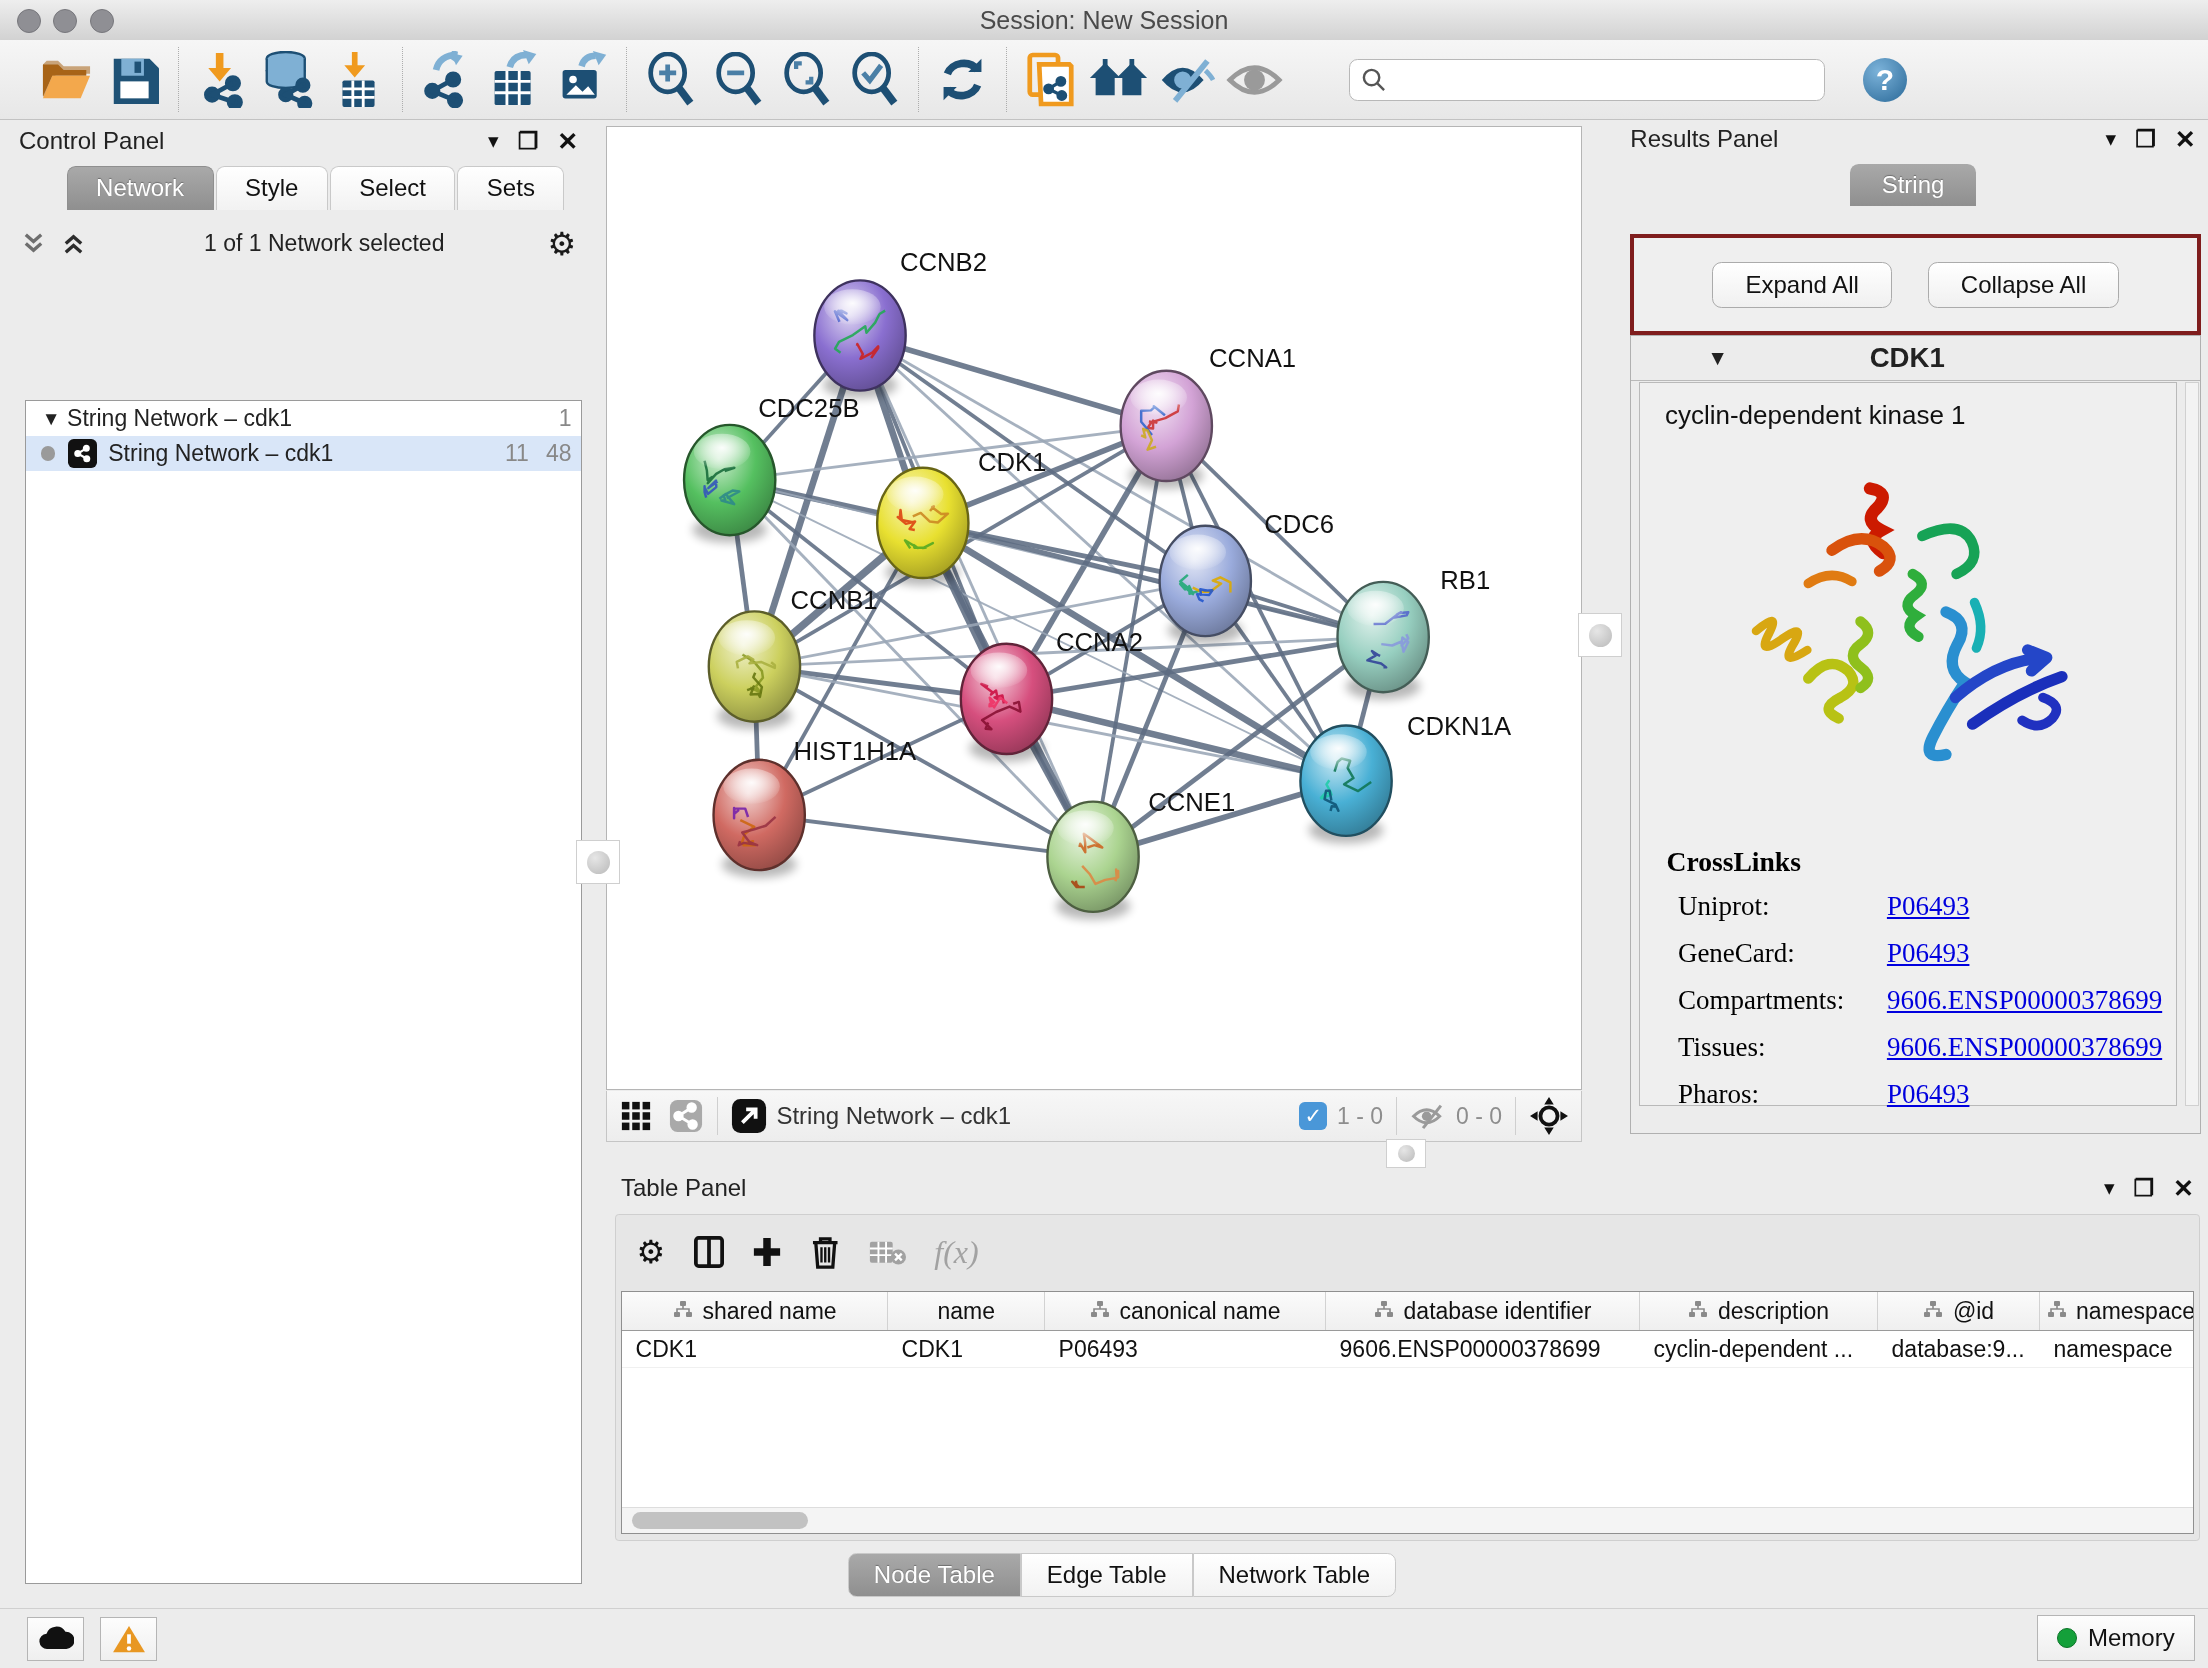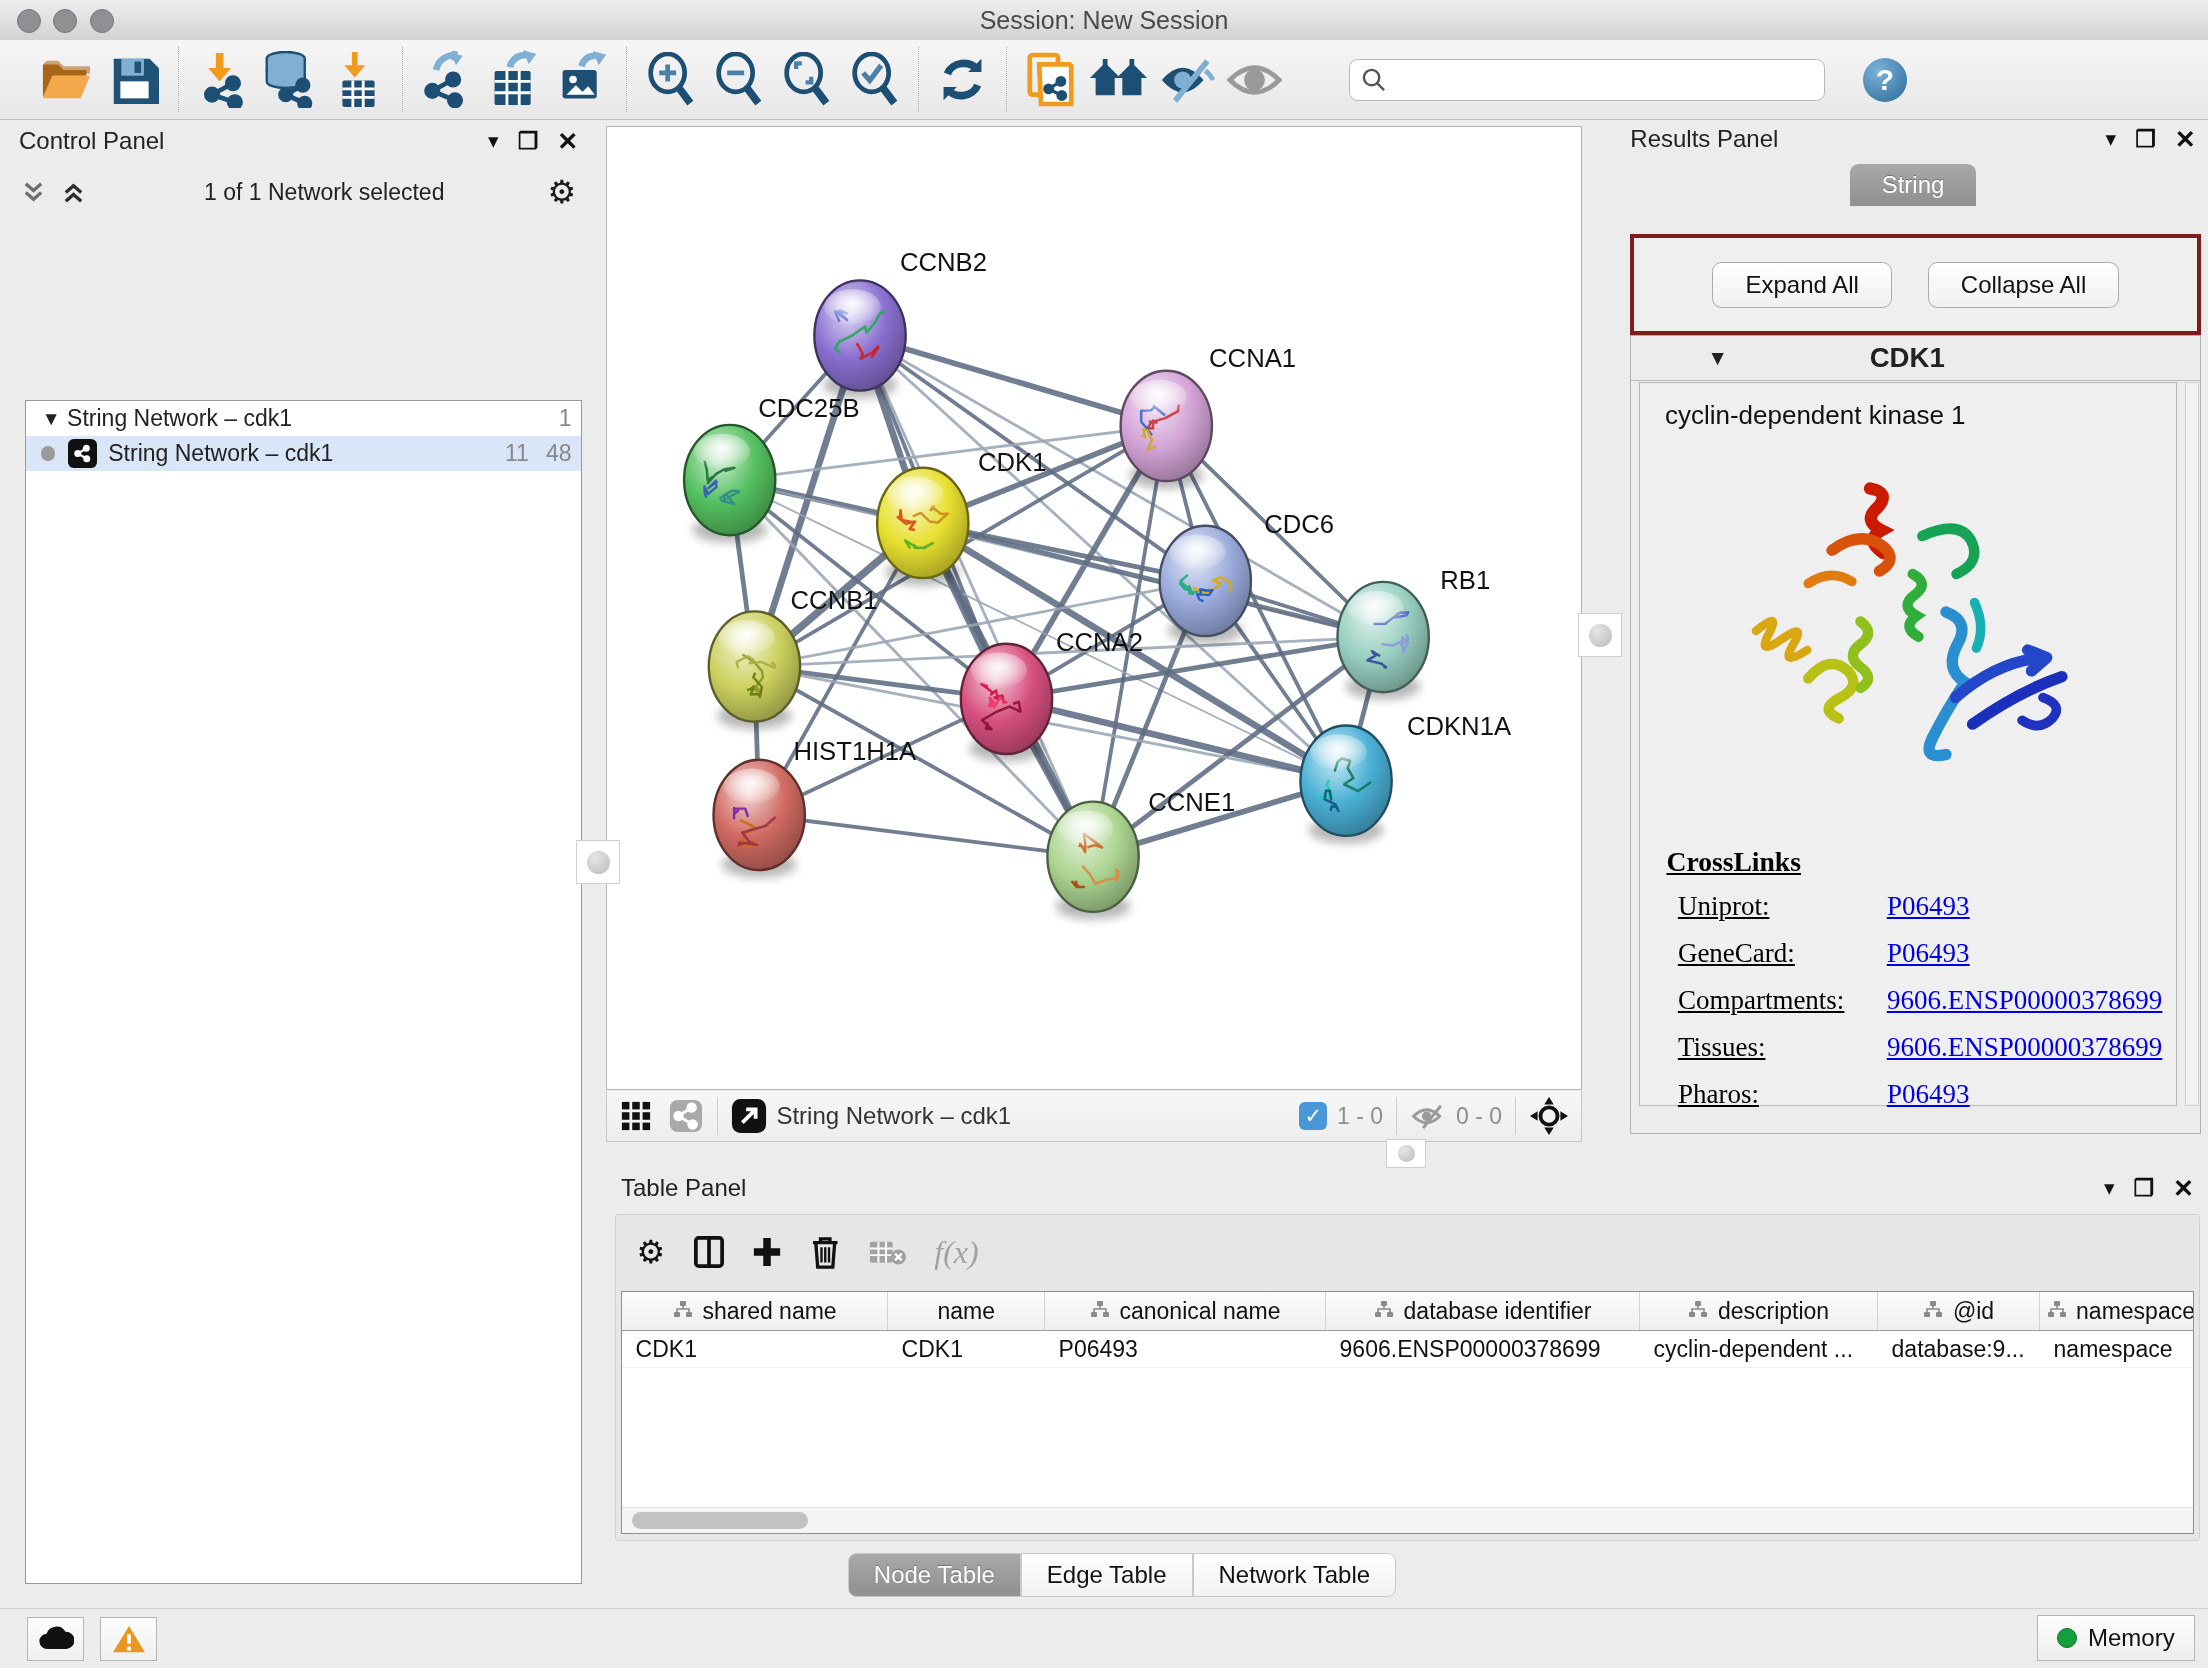--- a/index.html
+++ b/index.html
@@ -86,21 +86,21 @@
     border:1px solid #ababab;border-radius:9.5px;font-size:24px;display:flex;align-items:center;color:#111;}
   .rp-box2{position:absolute;left:13.3px;right:7.6px;top:215px;bottom:3.8px;background:#ececec;
     border:1px solid #b0b0b0;}
   .rp-sec-head{display:flex;align-items:center;height:44px;border-bottom:1px solid #b9b9b9;}
   .rp-sec-head .tri{margin-left:76px;font-size:21px;}
   .rp-sec-head .name{flex:1;text-align:center;font-weight:bold;font-size:27.6px;margin-right:114px;}
   .rp-inner{position:absolute;left:7.6px;right:23px;top:46px;bottom:27px;border:1px solid #b9b9b9;
     background:#efefef;padding:9.5px 0 0 0;}
   .rp-desc{font-size:26px;margin:7.6px 0 0 25px;color:#111;}
   .protein{display:block;margin:28.5px auto 0 auto;}
-  .crosslinks{font-family:"Liberation Serif",serif;font-size:27px;margin:25px 0 4px 38px;color:#000;text-decoration:underline;}
+  .crosslinks{font-family:"Liberation Serif",serif;font-size:27px;margin:25px 0 4px 38px;color:#000;}
   .crosslinks .cl-title{font-weight:bold;font-size:27.6px;margin-bottom:13.3px;margin-left:-11.4px;}
   .cl-row{display:flex;margin-bottom:16px;}
   .cl-label{width:209px;}
   .cl-link{color:#0000de;text-decoration:underline;}
   .rp-vscroll{position:absolute;right:9.5px;top:215px;bottom:3.8px;width:11.4px;background:#f3f3f3;
     border:1px solid #d0d0d0;}
 
   
   .splitter-handle{position:absolute;width:42px;height:42px;background:#fff;border:1px solid #cfcfcf;
     display:flex;align-items:center;justify-content:center;}
@@ -325,20 +325,26 @@
   </div>
 
   <div class="control-panel">
     <div class="panel-titlebar cp-title">
       <span>Control Panel</span>
       <span class="panel-controls">
         <span class="tri">▾</span>
         <span class="flo">❐</span>
         <span class="clo">✕</span>
       </span>
+    </div>
+    <div class="tabs-row">
+      <div class="tab selected">Network</div>
+      <div class="tab">Style</div>
+      <div class="tab">Select</div>
+      <div class="tab">Sets</div>
     </div>
     <div class="cp-header">
       <span class="chev">
         <svg width="25" height="25" viewBox="0 0 26 26">
             <path d="M5 4l8 7 8-7M5 13l8 7 8-7" stroke="#6e6e6e" stroke-width="3.5" fill="none"></path>
           </svg>
       </span>
       <span class="chev">
         <svg width="25" height="25" viewBox="0 0 26 26">
             <path d="M5 22l8-7 8 7M5 13l8-7 8 7" stroke="#2c2c2c" stroke-width="3.5" fill="none"></path>

